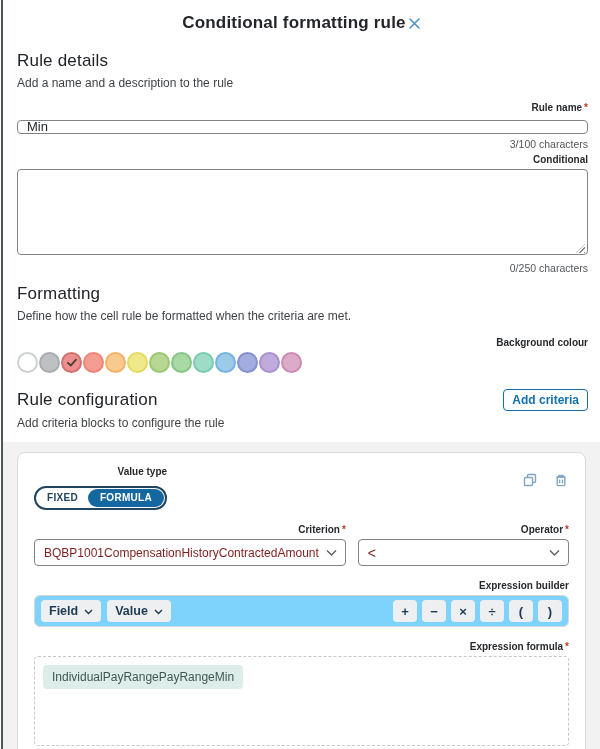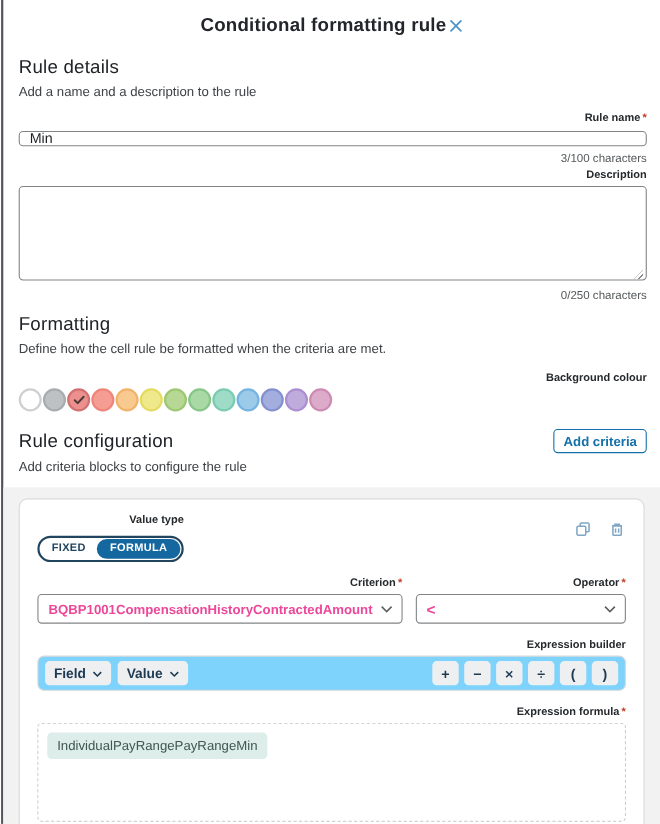--- a/index.html
+++ b/index.html
@@ -80,21 +80,21 @@
   }
   .seg.on { background:#15689f; color:#fff; padding:3px 12px; }
   .icon-row { display:flex; gap:14px; margin-top:6px; }
   .icon-btn { background:none; border:none; cursor:pointer; line-height:0; padding:1px; }
 
   .two-col { display:grid; grid-template-columns:1.03fr 1fr; gap:12px; margin-top:14px; }
   .select {
     position:relative; height:27px; border:1px solid #818487; border-radius:4px;
     display:flex; align-items:center; padding:0 26px 0 9px; background:#fff; cursor:pointer;
   }
-  .select .val { font-size:12px; color:#ec4899; white-space:nowrap; overflow:hidden;font-weight:bold; }
+  .select .val { font-size:12px; color:#7f1d1d; white-space:nowrap; overflow:hidden; }
   .select .val.big { font-size:14px; }
   .select svg { position:absolute; right:8px; top:50%; transform:translateY(-50%); }
 
   .eb-label { margin-top:14px; }
   .eb-bar {
     border:1px solid #d5d7d9; border-radius:6px; padding:4px 6px;
     display:flex; justify-content:space-between; align-items:center; background:#7dd3fc;
   }
   .eb-left { display:flex; gap:6px; }
   .pill {
@@ -140,21 +140,21 @@
     <h2 class="sec">Rule details</h2>
     <div class="sub">Add a name and a description to the rule</div>
 
     <div class="mt12">
       <label class="fld-label"><span>Rule name</span><span class="req">*</span></label>
       <input class="txt-input" type="text" value="Min" style="">
       <div class="counter">3/100 characters</div>
     </div>
 
     <div class="mt4">
-      <label class="fld-label">Description</label>
+      <label class="fld-label">Conditional</label>
       <div class="ta-wrap">
         <textarea class="ta" style=""></textarea>
         <span class="grip"></span>
       </div>
       <div class="counter">0/250 characters</div>
     </div>
   </div>
 
   <div class="pad mt10">
     <h2 class="sec">Formatting</h2>

